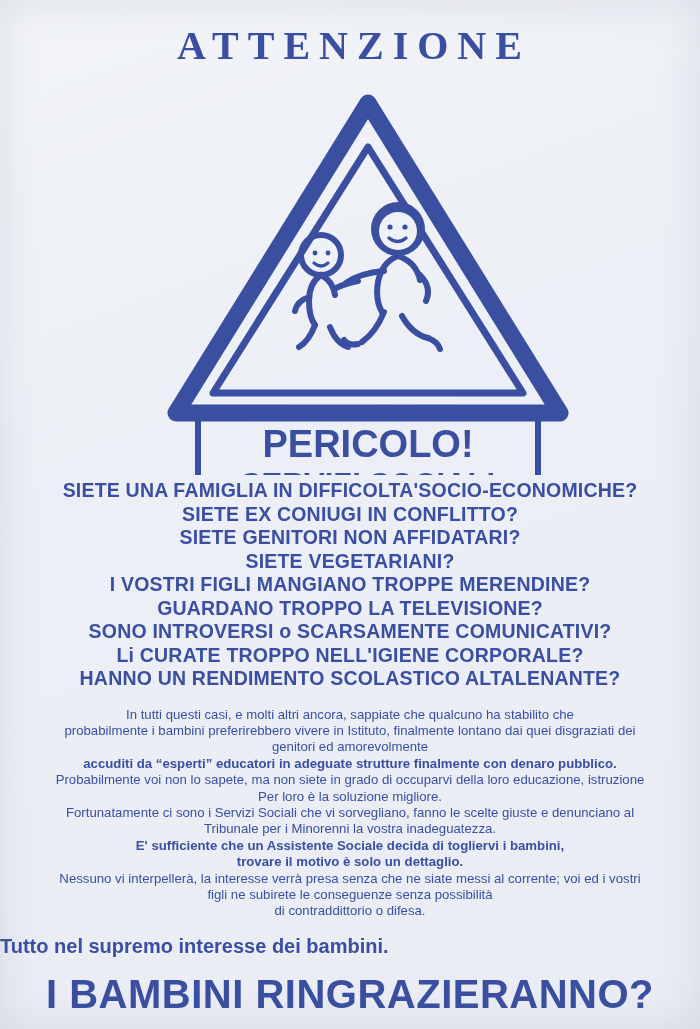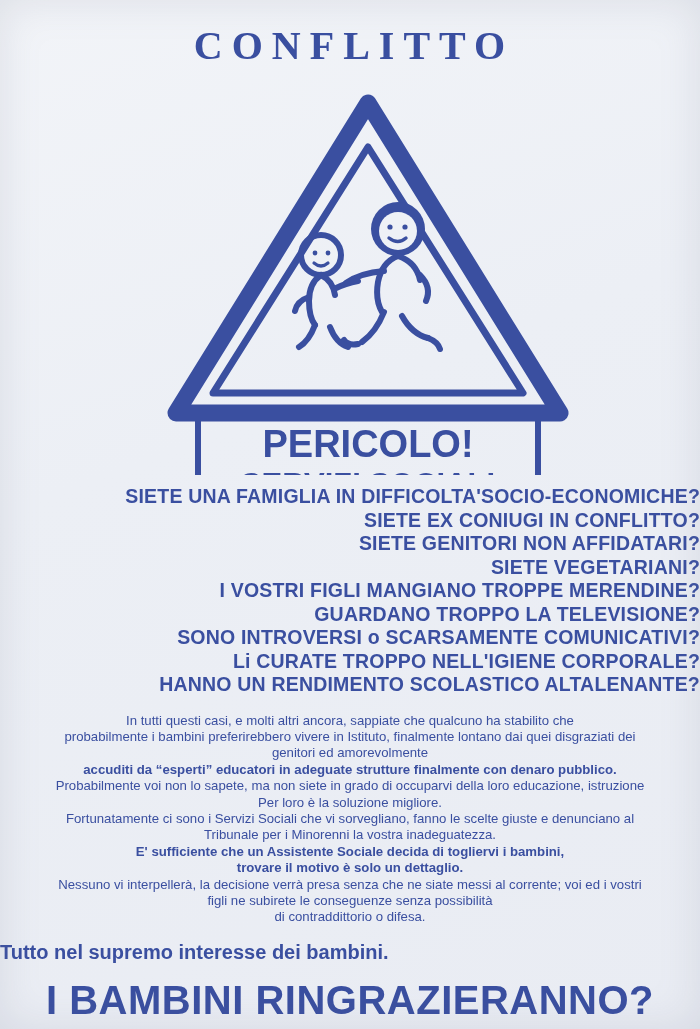--- a/index.html
+++ b/index.html
@@ -47,22 +47,22 @@
     margin-top: 6px;
     padding-left: 18px;
   }
   .sign-svg {
     display: block;
     margin: 0 auto;
   }
 
   
   .questions {
-    margin-top: 10px;
-    text-align: right;
+    margin-top: 4px;
+    text-align: center;
     color: #3a4fa0;
   }
   .questions .q {
     font-weight: bold;
     font-size: 19.5px;
     line-height: 23.5px;
     letter-spacing: 0.2px;
     white-space: nowrap;
   }
 
@@ -97,21 +97,21 @@
     font-size: 40px;
     letter-spacing: 0.5px;
   }
 </style>
 </head>
 <body>
 
 <div class="poster">
   <div class="paper-edge"></div>
 
-  <div class="title">CONFLITTO</div>
+  <div class="title">ATTENZIONE</div>
 
   <div class="sign-wrap">
     <svg class="sign-svg" width="420" height="400" viewBox="0 0 420 400">
 
       <polygon points="210,28 402,338 18,338" fill="none" stroke="#3a4fa0" stroke-width="17" stroke-linejoin="round"></polygon>
       <polygon points="210,72 365,318 55,318" fill="none" stroke="#3a4fa0" stroke-width="7" stroke-linejoin="round"></polygon>
 
       <g fill="none" stroke="#3a4fa0" stroke-width="6" stroke-linecap="round" stroke-linejoin="round">
 
         <circle cx="240" cy="154" r="27" fill="#3a4fa0" stroke="none"></circle>
@@ -169,20 +169,20 @@
     <p>In tutti questi casi, e molti altri ancora, sappiate che qualcuno ha stabilito che</p>
     <p>probabilmente i bambini preferirebbero vivere in Istituto, finalmente lontano dai quei disgraziati dei</p>
     <p>genitori ed amorevolmente</p>
     <p class="bold">accuditi da “esperti” educatori in adeguate strutture finalmente con denaro pubblico.</p>
     <p>Probabilmente voi non lo sapete, ma non siete in grado di occuparvi della loro educazione, istruzione</p>
     <p>Per loro è la soluzione migliore.</p>
     <p>Fortunatamente ci sono i Servizi Sociali che vi sorvegliano, fanno le scelte giuste e denunciano al</p>
     <p>Tribunale per i Minorenni la vostra inadeguatezza.</p>
     <p class="bold">E' sufficiente che un Assistente Sociale decida di togliervi i bambini,</p>
     <p class="bold">trovare il motivo è solo un dettaglio.</p>
-    <p>Nessuno vi interpellerà, la decisione verrà presa senza che ne siate messi al corrente; voi ed i vostri</p>
+    <p>Nessuno vi interpellerà, la interesse verrà presa senza che ne siate messi al corrente; voi ed i vostri</p>
     <p>figli ne subirete le conseguenze senza possibilità</p>
     <p>di contraddittorio o difesa.</p>
   </div>
 
   <div class="closing">Tutto nel supremo interesse dei bambini.</div>
   <div class="final">I BAMBINI RINGRAZIERANNO?</div>
 </div>
 
 </body></html>

